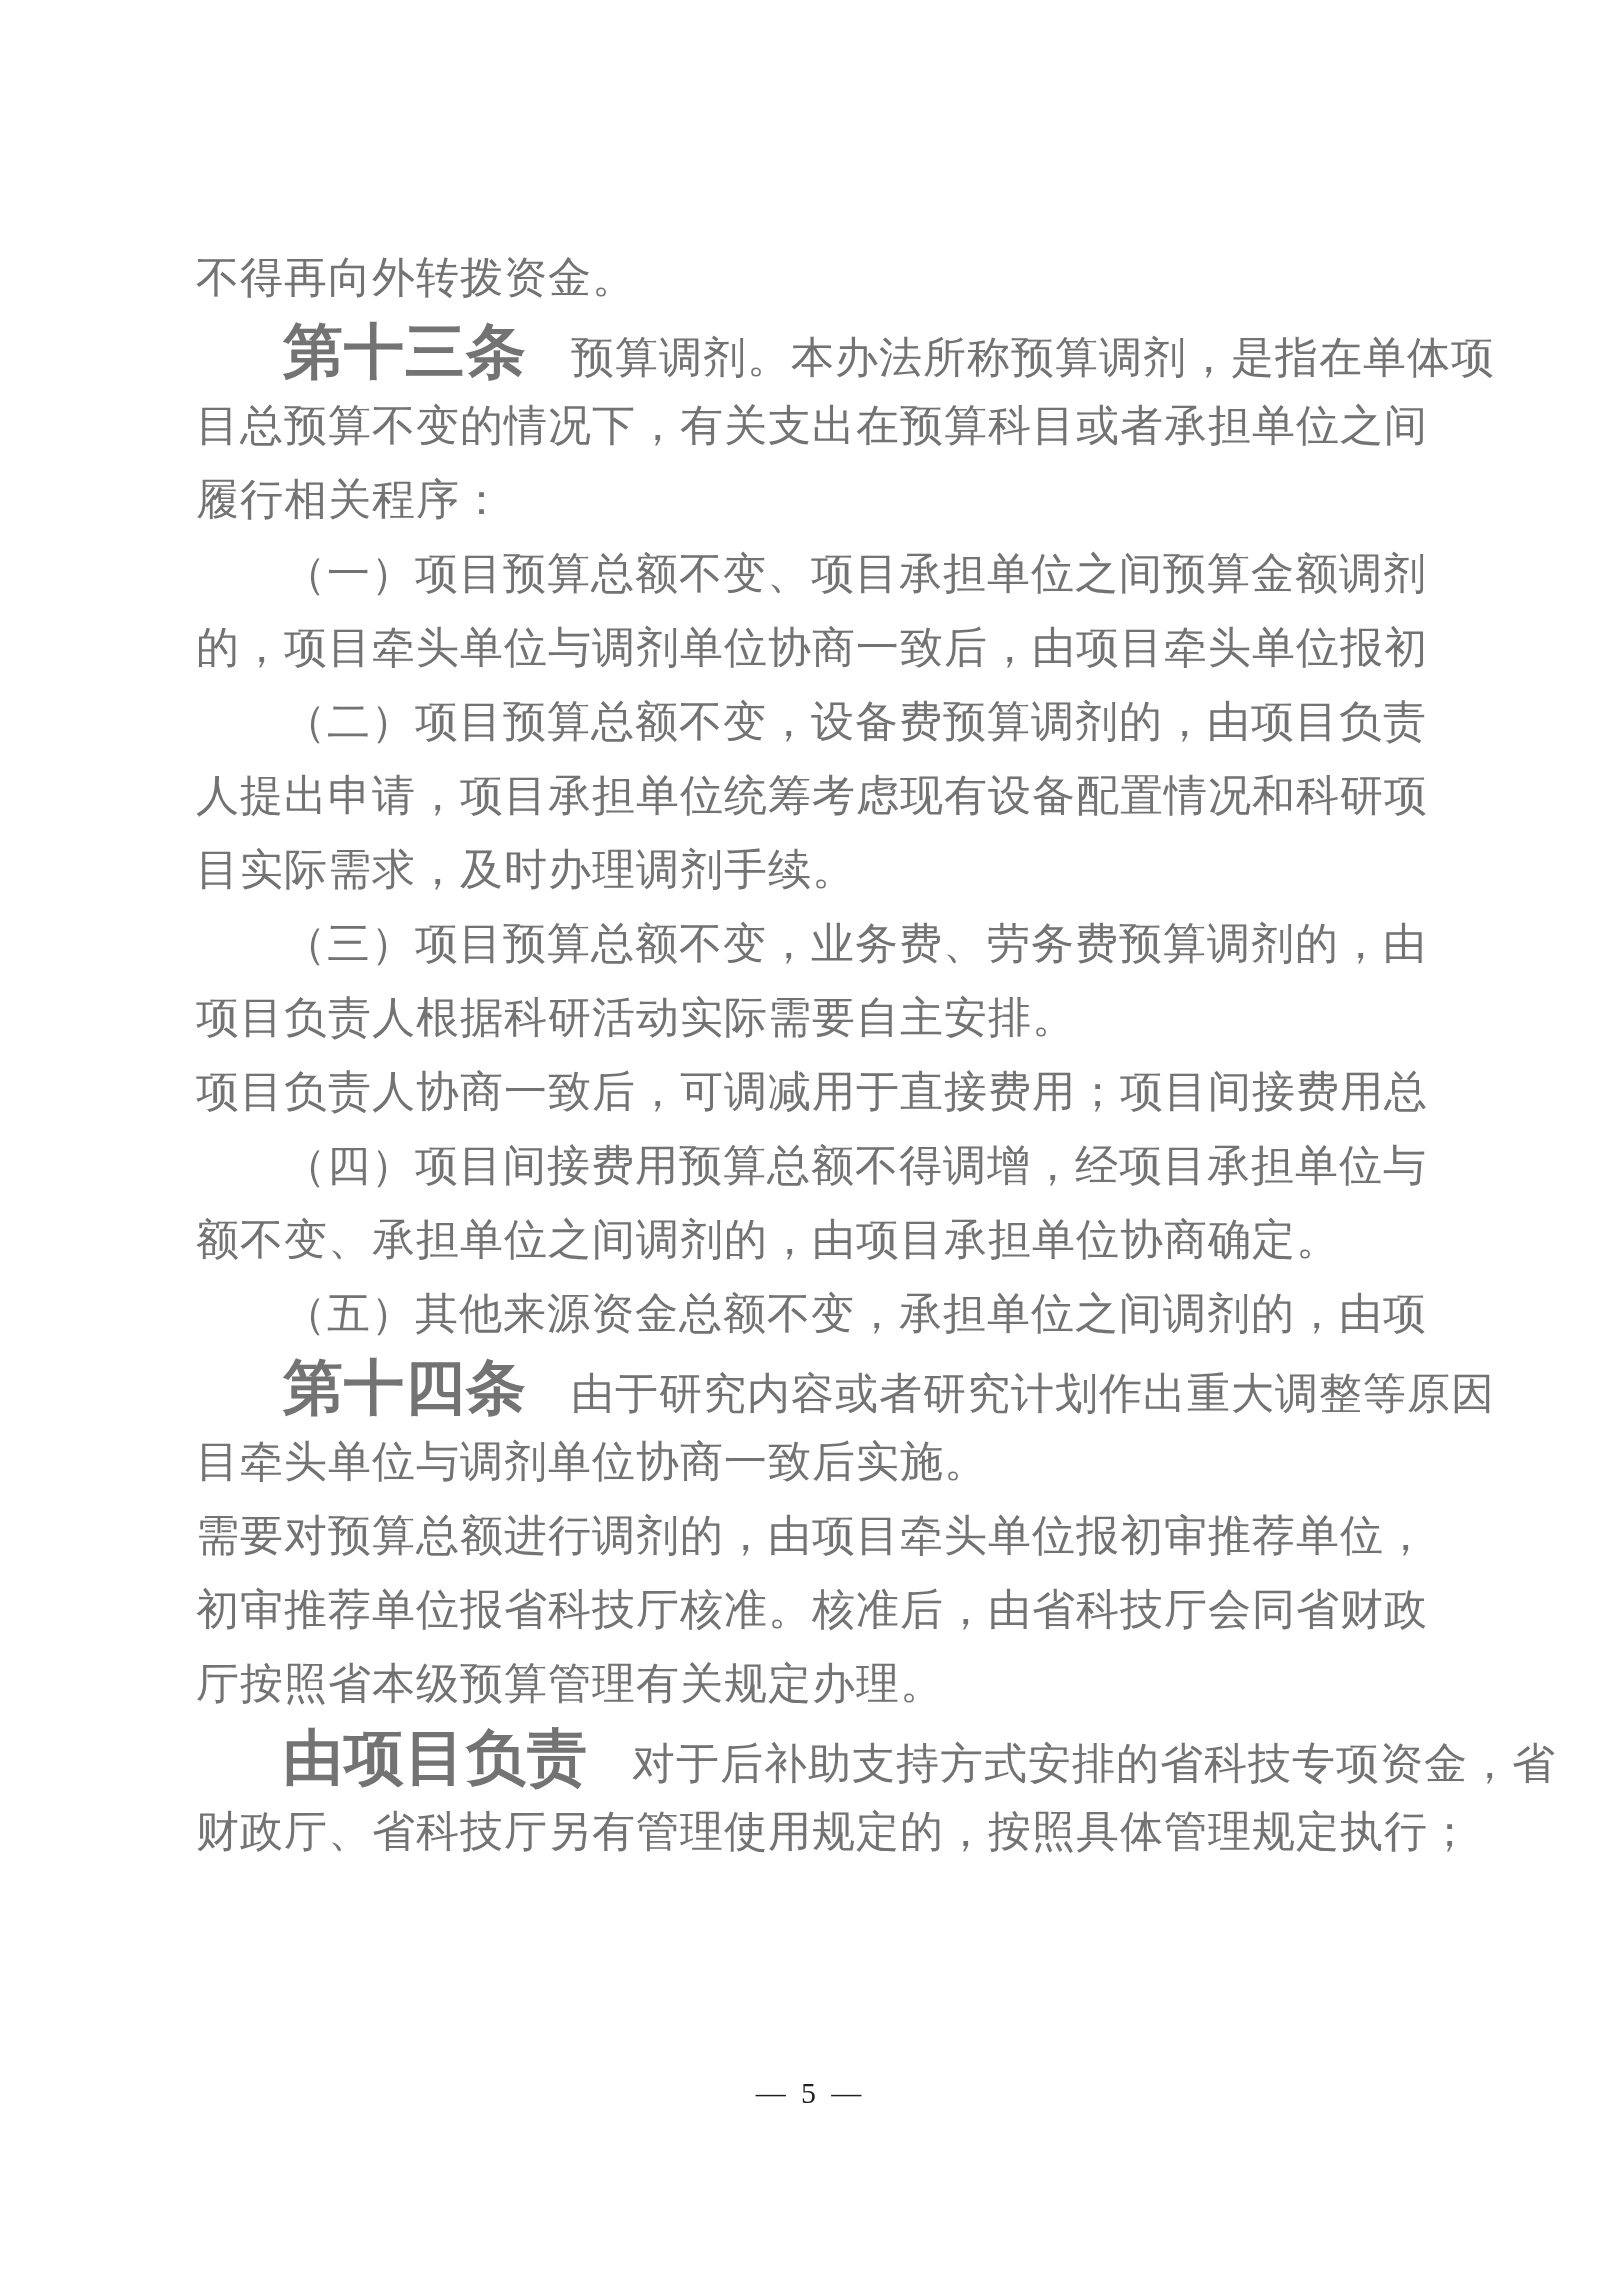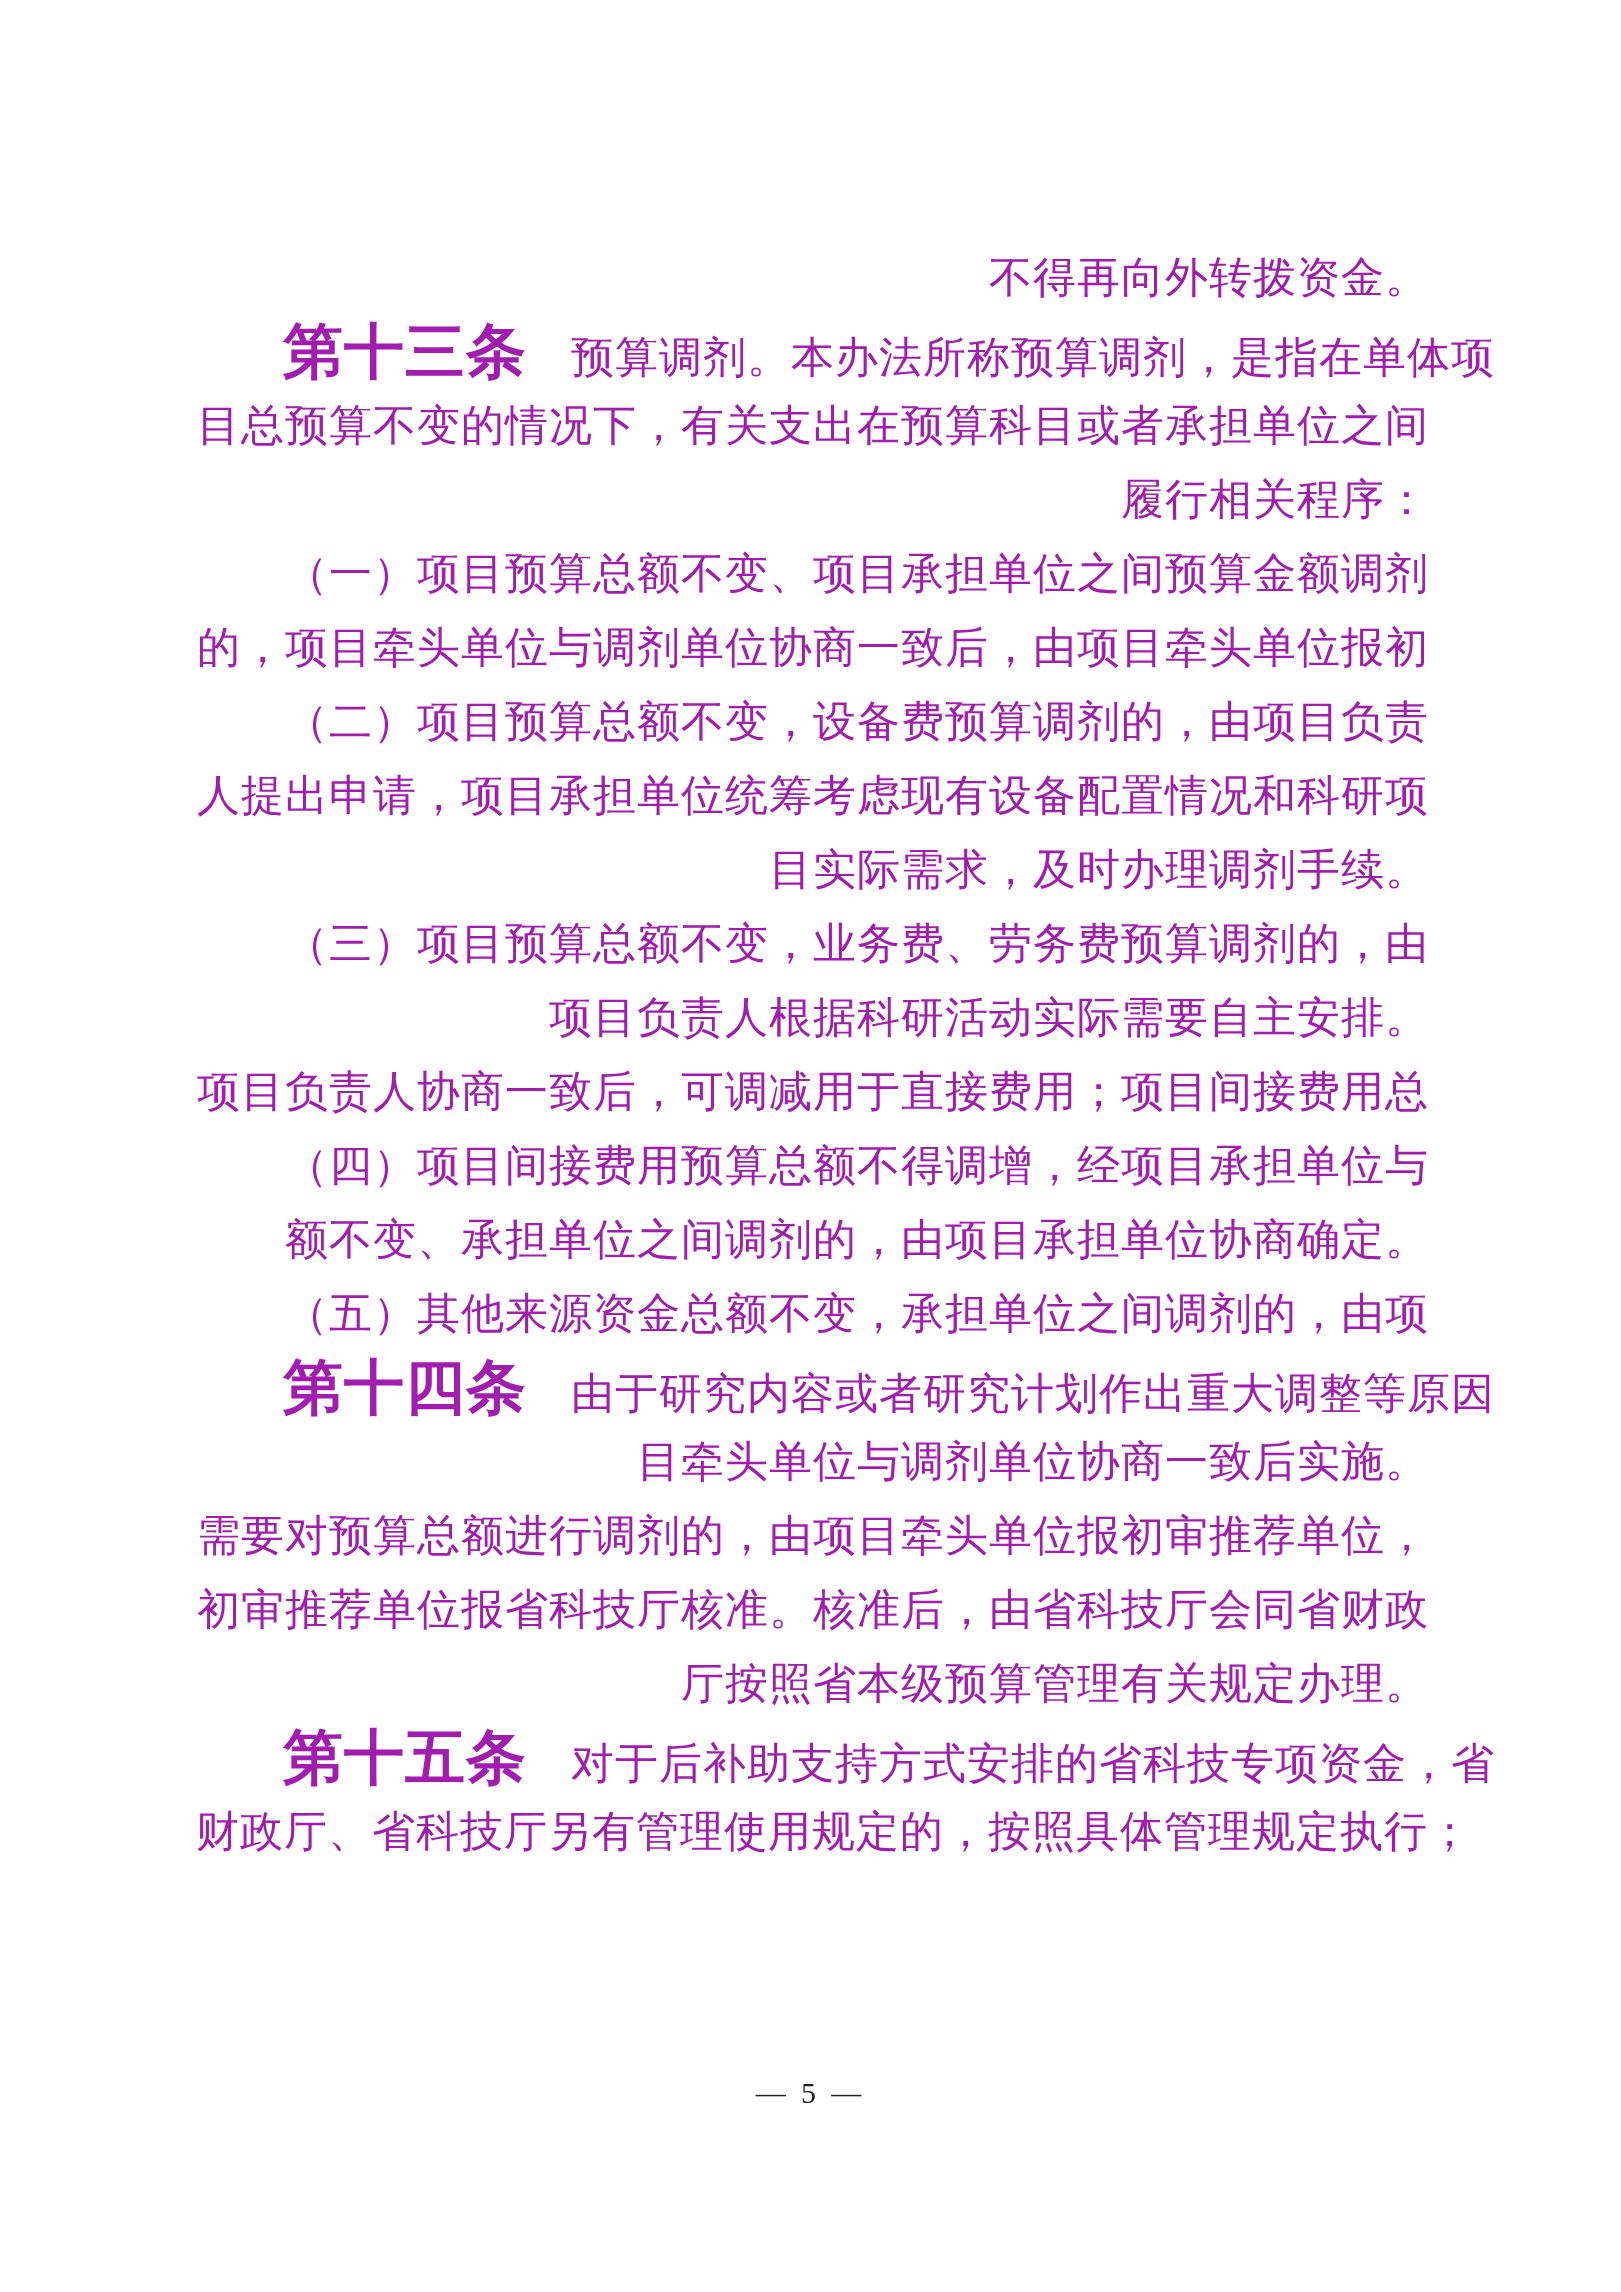--- a/index.html
+++ b/index.html
@@ -21,22 +21,21 @@
     left: 196px;
     top: 241px;
     width: 1233px;
   }
   .line {
     height: 74px;
     line-height: 74px;
     font-size: 43px;
     letter-spacing: 1px;
     white-space: pre;
-    color: #a21caf;
-    text-align: right;
+    color: #737373;
   }
   .line.indent {
     padding-left: 87px;
   }
   .run-bold {
     font-weight: 700;
     font-family: "Liberation Sans", "DejaVu Sans", sans-serif;
     font-size: 60px;
   }
   .page-footer {
@@ -68,20 +67,20 @@
       <div class="line"><span class="run-regular">项目负责人根据科研活动实际需要自主安排。</span></div>
       <div class="line"><span class="run-regular">项目负责人协商一致后，可调减用于直接费用；项目间接费用总</span></div>
       <div class="line indent"><span class="run-regular">（四）项目间接费用预算总额不得调增，经项目承担单位与</span></div>
       <div class="line"><span class="run-regular">额不变、承担单位之间调剂的，由项目承担单位协商确定。</span></div>
       <div class="line indent"><span class="run-regular">（五）其他来源资金总额不变，承担单位之间调剂的，由项</span></div>
       <div class="line indent"><span class="run-bold">第十四条</span><span class="run-regular">　由于研究内容或者研究计划作出重大调整等原因</span></div>
       <div class="line"><span class="run-regular">目牵头单位与调剂单位协商一致后实施。</span></div>
       <div class="line"><span class="run-regular">需要对预算总额进行调剂的，由项目牵头单位报初审推荐单位，</span></div>
       <div class="line"><span class="run-regular">初审推荐单位报省科技厅核准。核准后，由省科技厅会同省财政</span></div>
       <div class="line"><span class="run-regular">厅按照省本级预算管理有关规定办理。</span></div>
-      <div class="line indent"><span class="run-bold">第十五条</span><span class="run-regular">　对于后补助支持方式安排的省科技专项资金，省</span></div>
+      <div class="line indent"><span class="run-bold">由项目负责</span><span class="run-regular">　对于后补助支持方式安排的省科技专项资金，省</span></div>
       <div class="line"><span class="run-regular">财政厅、省科技厅另有管理使用规定的，按照具体管理规定执行；</span></div>
     </main>
   <footer class="page-footer">
     <span>— 5 —</span>
   </footer>
 </div>
 
 
 </body></html>

